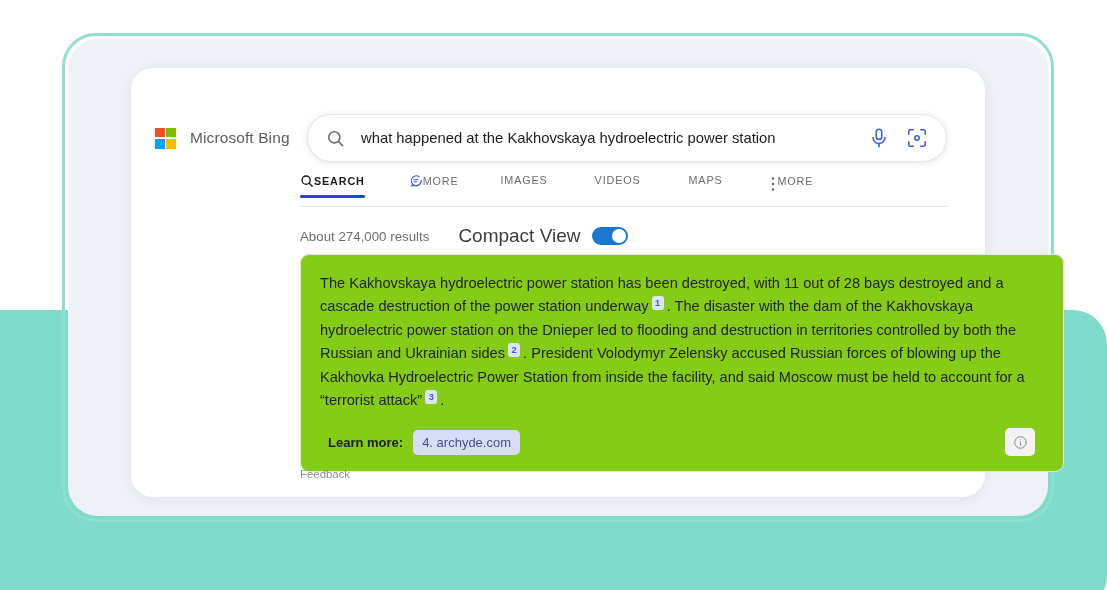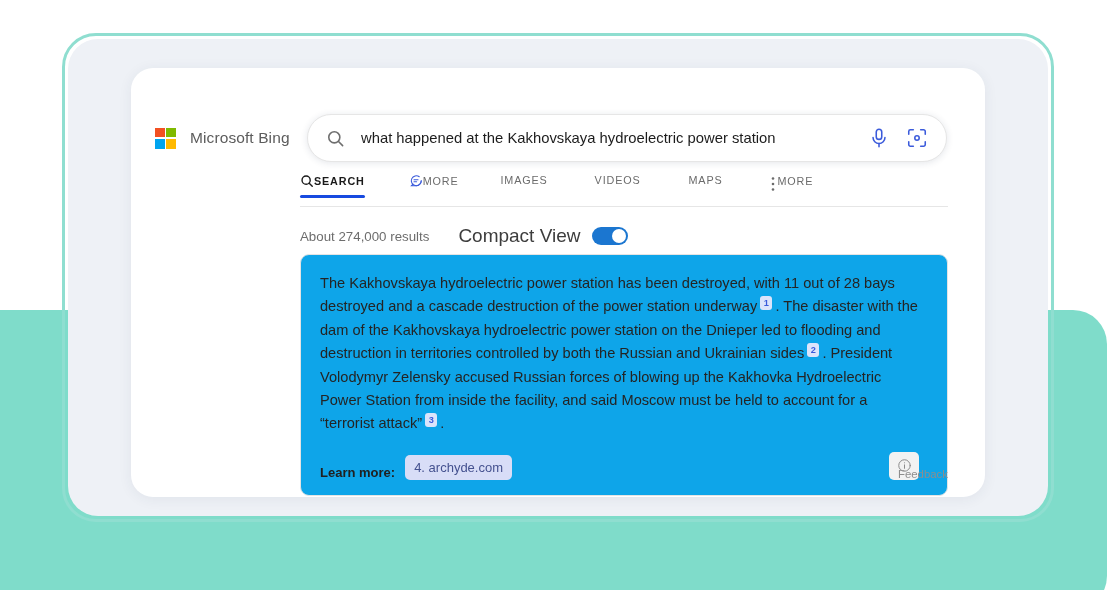--- a/index.html
+++ b/index.html
@@ -221,49 +221,50 @@
     height: 14px;
     border-radius: 50%;
     background: #ffffff;
   }
 
   
   .answer-card {
     position: absolute;
     left: 169px;
     top: 186px;
-    width: 648px;
+    width: 764px;
     border: 1px solid #e4e4e4;
     border-radius: 9px;
     box-sizing: border-box;
     padding: 17px 28px 0 19px;
-    background: #0ea5e9;
+    background: #84cc16;
   }
   .answer-text {
     font-size: 14.6px;
     line-height: 23.4px;
     color: #242424;
   }
   .cite {
     display: inline-block;
     font-size: 9.2px;
     line-height: 12px;
     color: #3b5bdb;
     background: #dce4fb;
     border-radius: 3px;
     padding: 1px 3.5px;
     vertical-align: 5px;
     margin: 0 3px;
     font-weight: bold;
   }
   .learn-row {
     display: flex;
-    align-items: flex-end;
+    align-items: center;
     margin-top: 16px;
     padding-bottom: 15px;
+    margin-left: 8px;
   }
   .learn-label {
     font-size: 13px;
     font-weight: bold;
     color: #202020;
     margin-right: 10px;
     white-space: nowrap;
   }
   .chip {
     font-size: 13px;
@@ -286,21 +287,20 @@
     color: #8b8b8b;
     flex: none;
   }
   .info-btn svg { width: 15px; height: 15px; }
 
   .feedback {
     position: absolute;
     left: 169px;
     top: 400px;
     width: 648px;
-    text-align: right;
     font-size: 11.4px;
     color: #8d8d8d;
   }
 </style>
 </head>
 <body>
 
 <div class="deco-mint-solid"></div>
 <div class="deco-mint-outline"></div>
 <div class="panel"></div>

